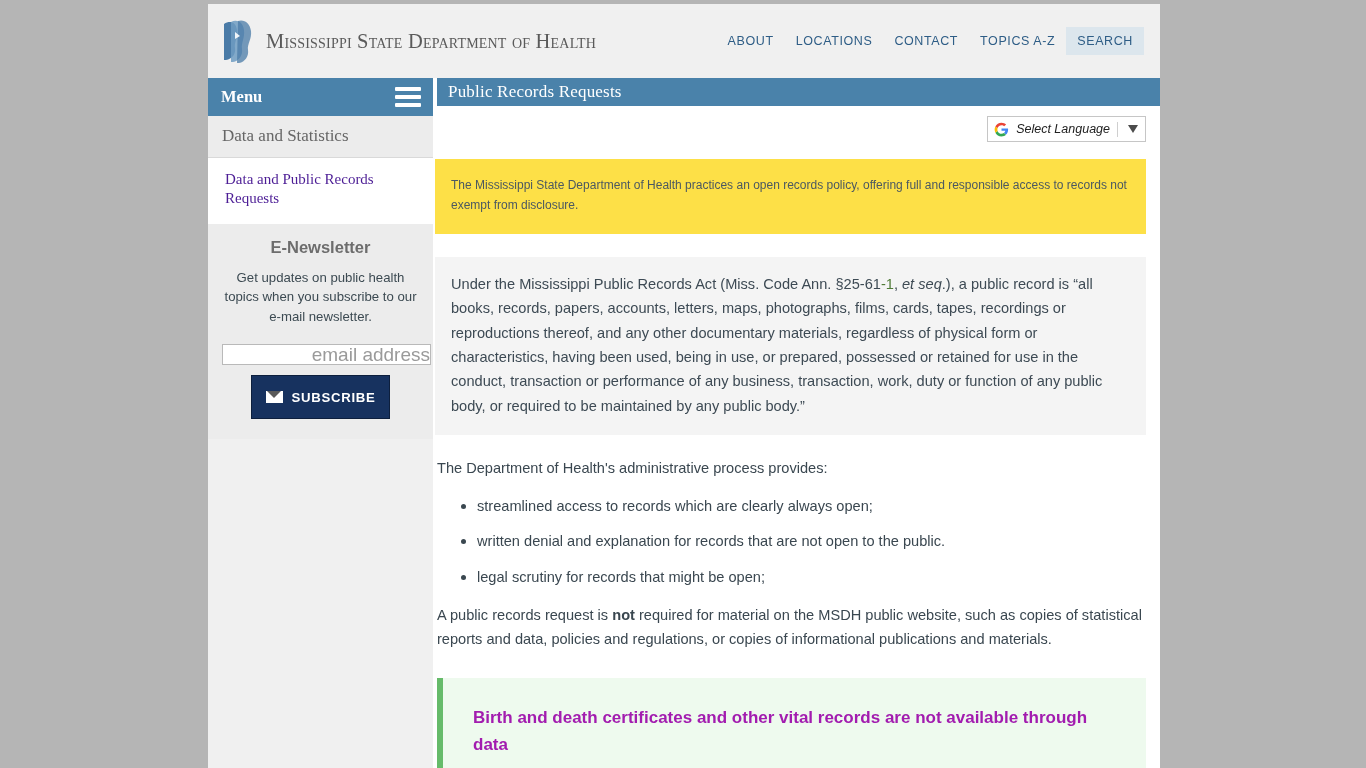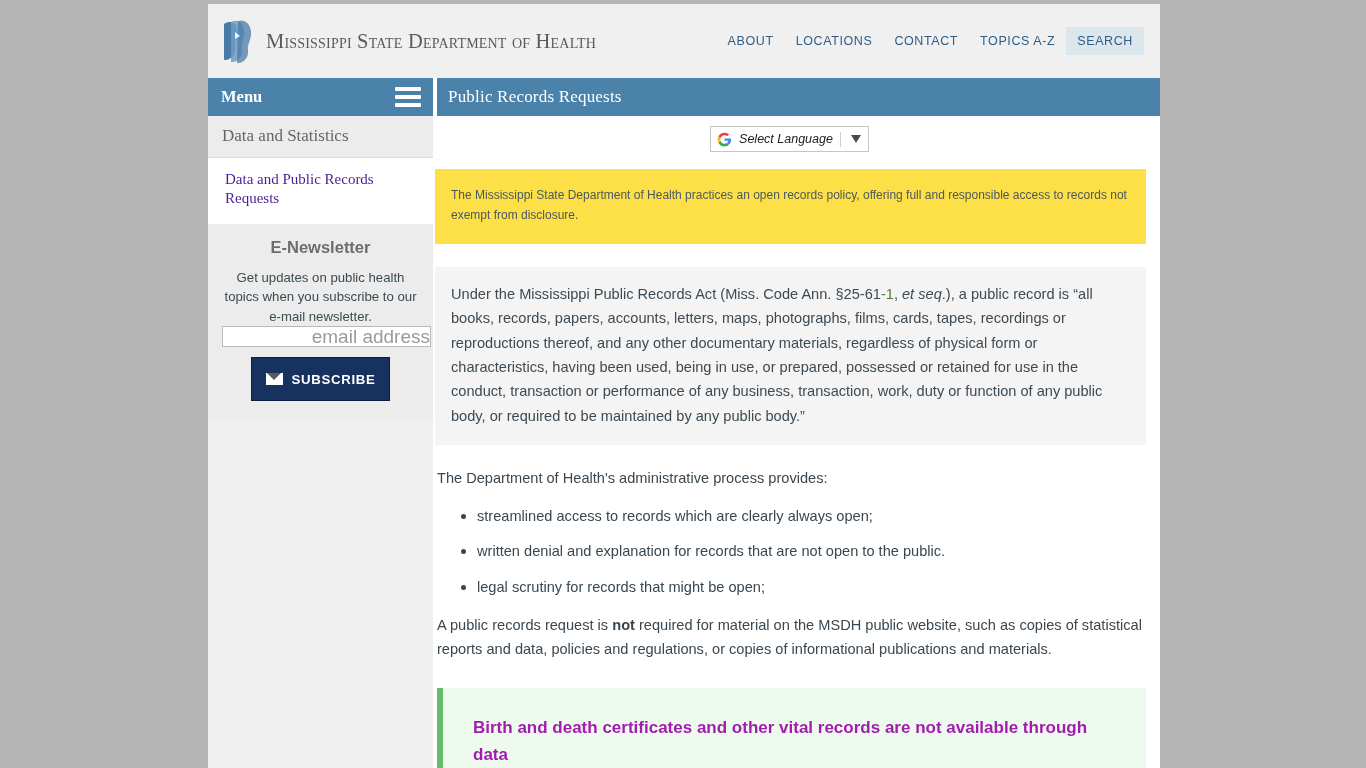--- a/index.html
+++ b/index.html
@@ -110,21 +110,21 @@
   .newsletter h3 {
     font-size: 16.5px;
     font-weight: bold;
     color: #6d6d6d;
     margin-bottom: 11px;
   }
   .newsletter p {
     font-size: 13.2px;
     color: #3c4a52;
     line-height: 1.48;
-    margin-bottom: 0;
+    margin-bottom: 18px;
   }
   .news-input {
     width: 209px;
     height: 21px;
     border: 1px solid #b9b9b9;
     background: #ffffff;
     font-size: 19px;
     color: #555;
     text-align: right;
     font-family: "Liberation Sans", sans-serif;
@@ -164,36 +164,36 @@
   }
 
   
   .main {
     flex: 1;
     min-width: 0;
     padding: 0;
   }
   .page-banner {
     background: #4a82aa;
-    height: 38px;
+    height: 28px;
     display: flex;
     align-items: center;
     padding-left: 11px;
     margin-left: 4px;
   }
   .page-banner h1 {
     font-family: "Liberation Serif", serif;
     font-size: 17px;
     font-weight: normal;
     color: #ffffff;
     letter-spacing: .2px;
   }
   .translate-row {
     display: flex;
-    justify-content: center;
+    justify-content: flex-end;
     padding: 10px 14px 0 0;
   }
   .gtranslate {
     border: 1px solid #c6c6c6;
     background: #ffffff;
     height: 26px;
     display: inline-flex;
     align-items: center;
     padding: 0 4px 0 6px;
     gap: 7px;

